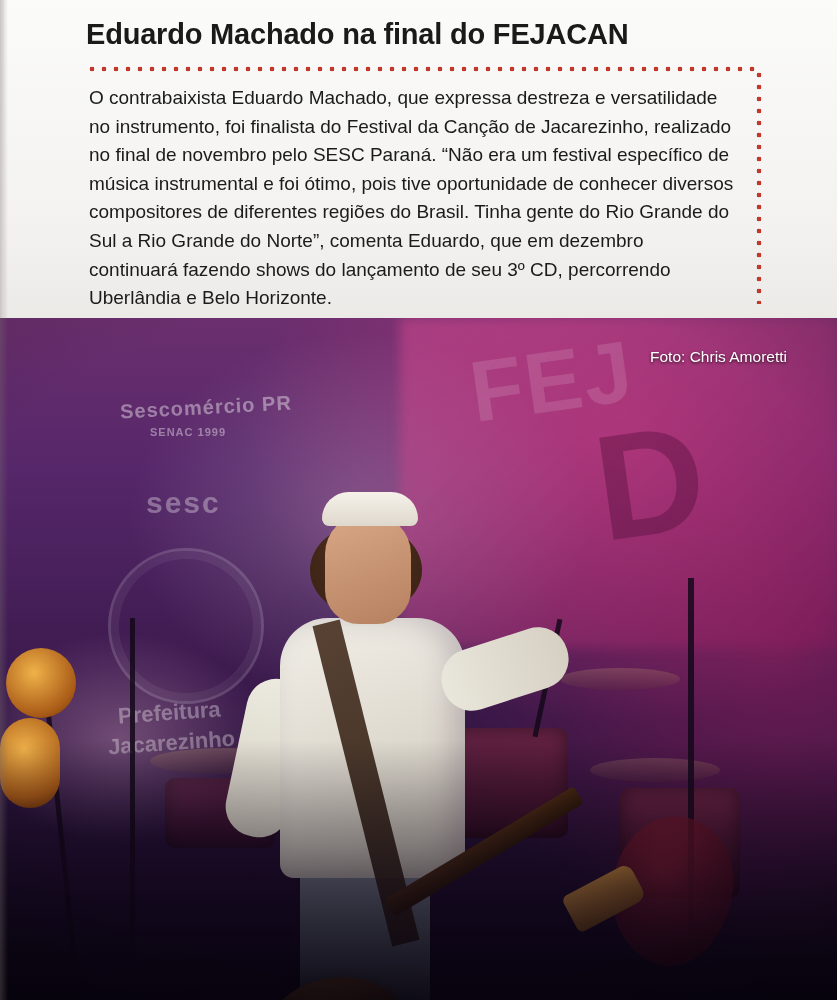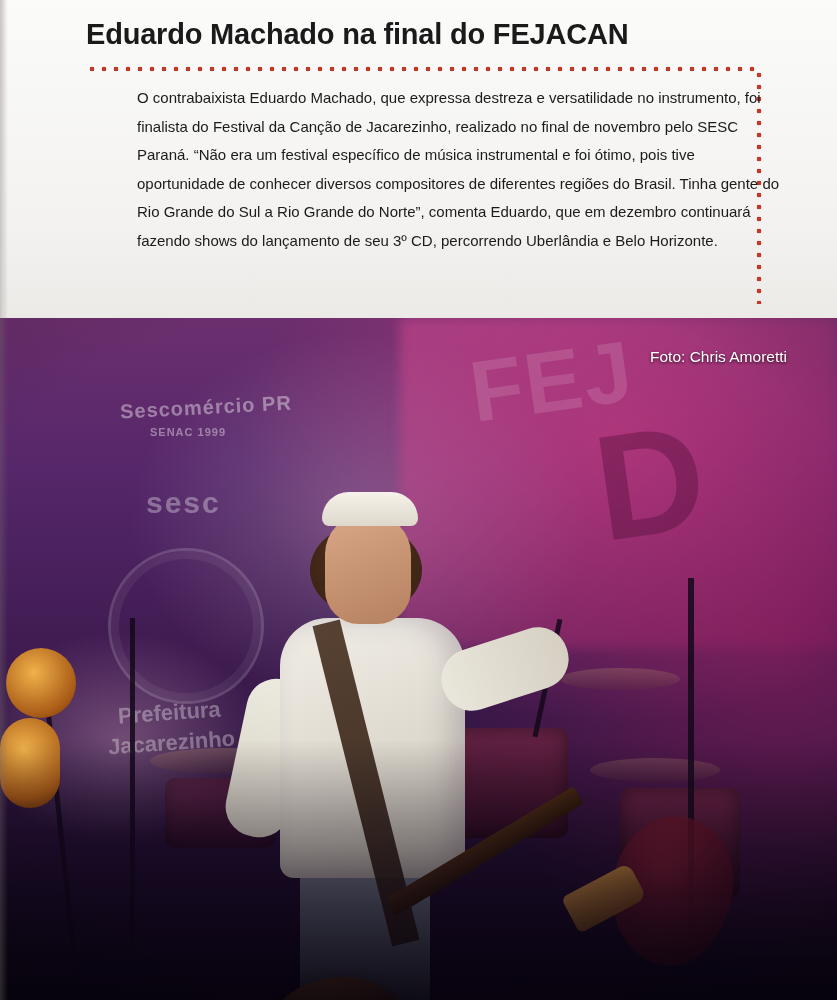--- a/index.html
+++ b/index.html
@@ -68,26 +68,25 @@
     background-image: radial-gradient(circle at 3px 3px, #c0392b 2.2px, rgba(0,0,0,0) 2.6px);
     background-size: 6px 12px;
     background-repeat: repeat-y;
   }
 
   .body-text {
     position: absolute;
     left: 85px;
     top: 84px;
     width: 645px;
-    font-size: 15px;
+    font-size: 19px;
     line-height: 28.6px;
     color: #1b1b1b;
     text-align: left;
     font-family: "Liberation Sans", sans-serif;
-    margin-left: 48px;
   }
 
   
   .photo {
     position: absolute;
     left: 0;
     top: 318px;
     width: 837px;
     height: 682px;
     overflow: hidden;

